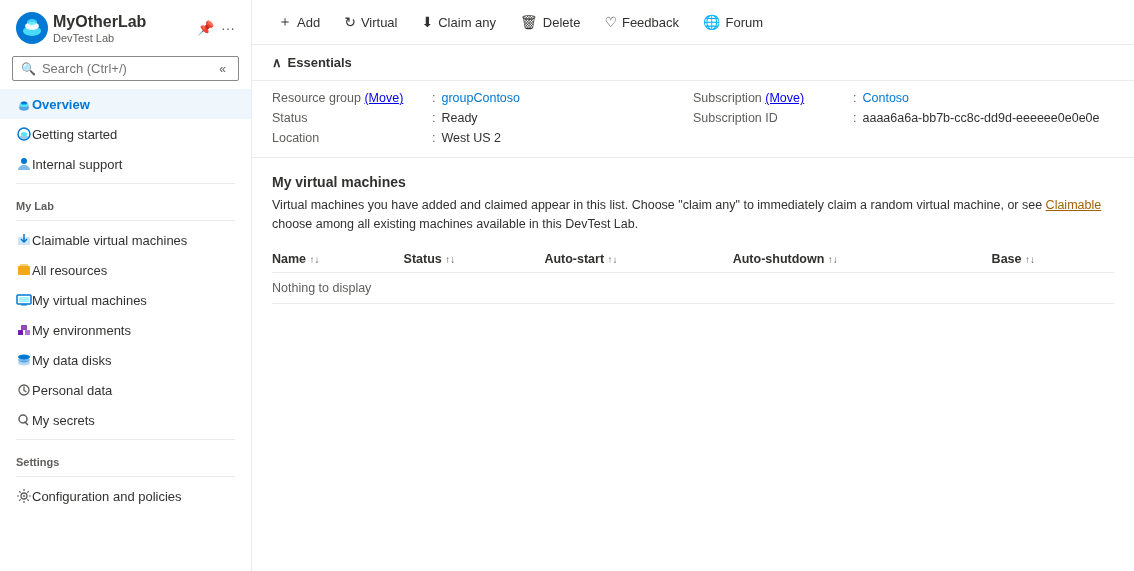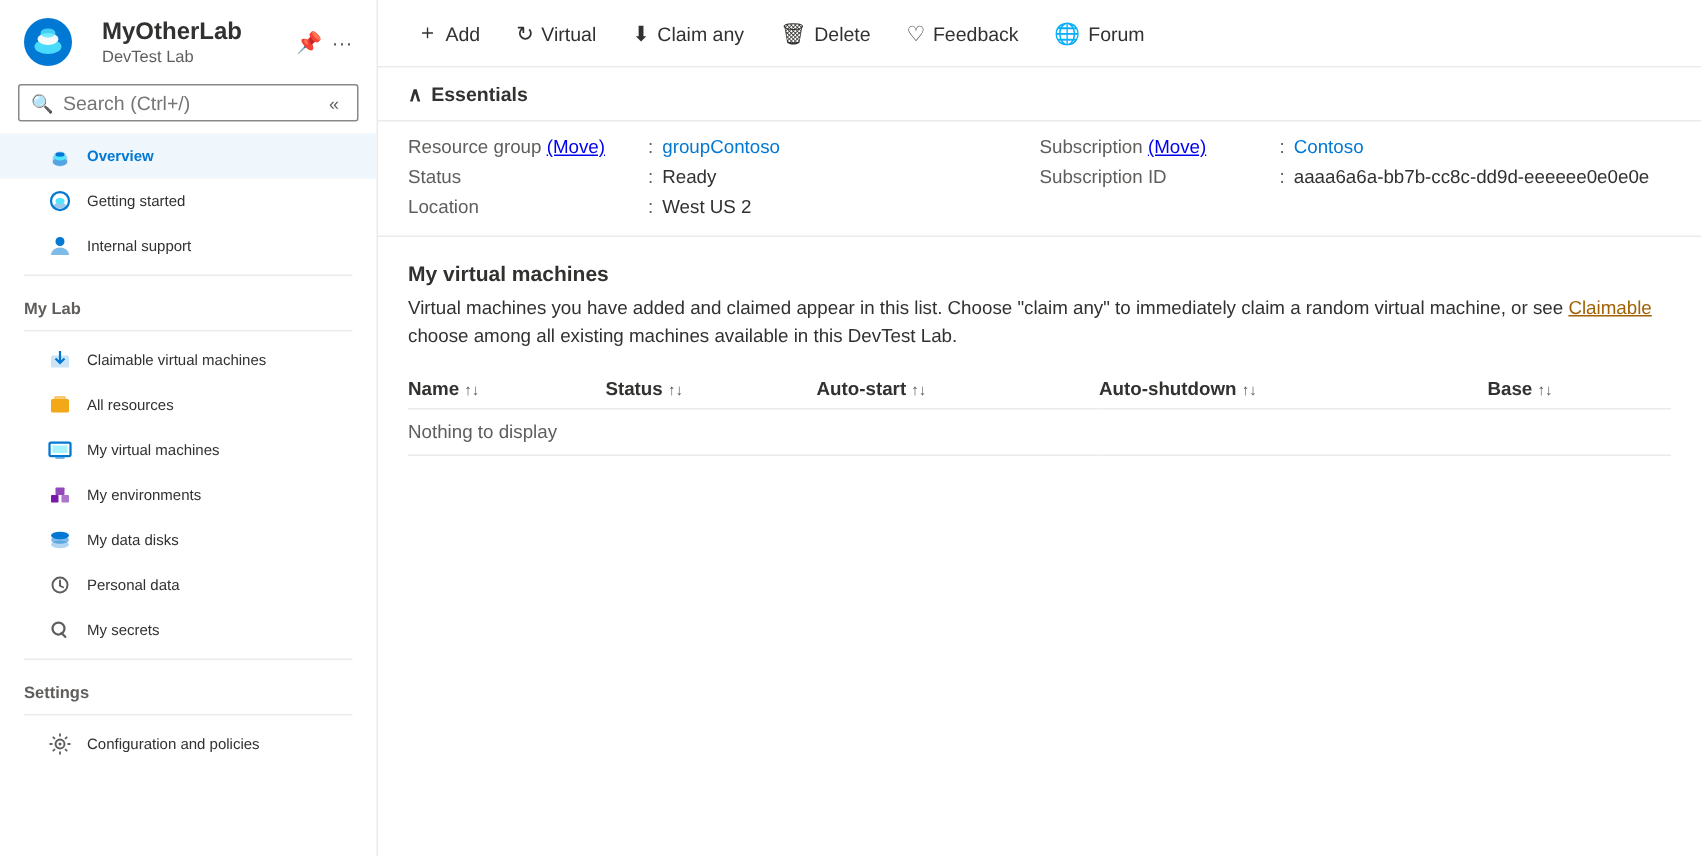--- a/index.html
+++ b/index.html
@@ -13,21 +13,21 @@
       border-right: 1px solid #edebe9;
       display: flex;
       flex-direction: column;
       overflow-y: auto;
     }
 
     .sidebar-header {
       display: flex;
       align-items: center;
       padding: 12px 16px 8px 16px;
-      gap: 20px;
+      gap: 5px;
     }
 
     .logo-icon {
       width: 32px;
       height: 32px;
       flex-shrink: 0;
     }
 
     .sidebar-title-block { flex: 1; }
     .sidebar-app-title {
@@ -73,25 +73,24 @@
       margin-left: auto;
       color: #605e5c;
       cursor: pointer;
       font-size: 12px;
       padding: 0 4px;
     }
 
     .nav-item {
       display: flex;
       align-items: center;
-      padding: 7px 32px;
-      gap: 10px;
+      padding: 7px 16px;
       cursor: pointer;
       color: #323130;
-      font-size: 10px;
+      font-size: 13px;
     }
     .nav-item.active { background: #eff6fc; color: #0078d4; font-weight: 600; }
     .nav-item .nav-icon { width: 16px; height: 16px; flex-shrink: 0; }
 
     .nav-section-label {
       font-size: 11px;
       font-weight: 600;
       color: #605e5c;
       padding: 12px 16px 4px 16px;
       text-transform: none;

